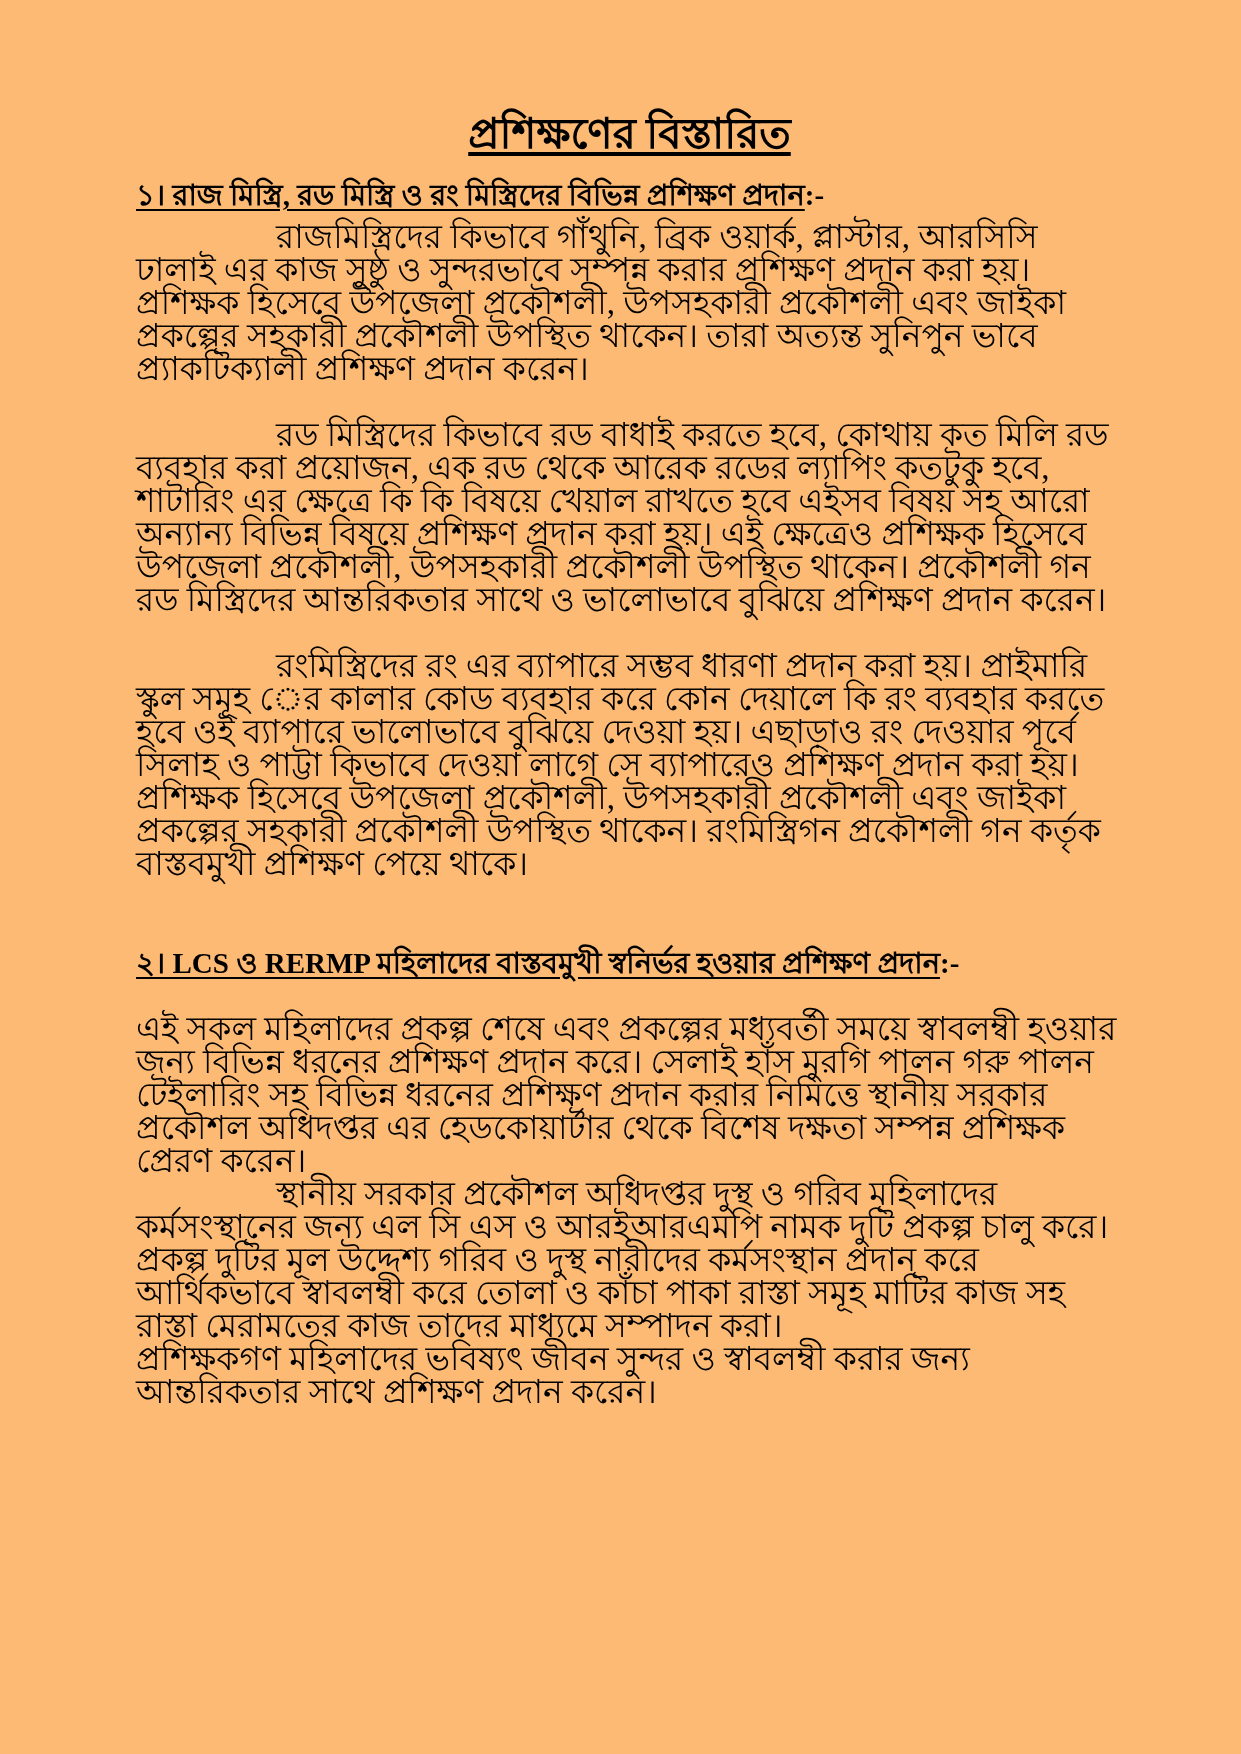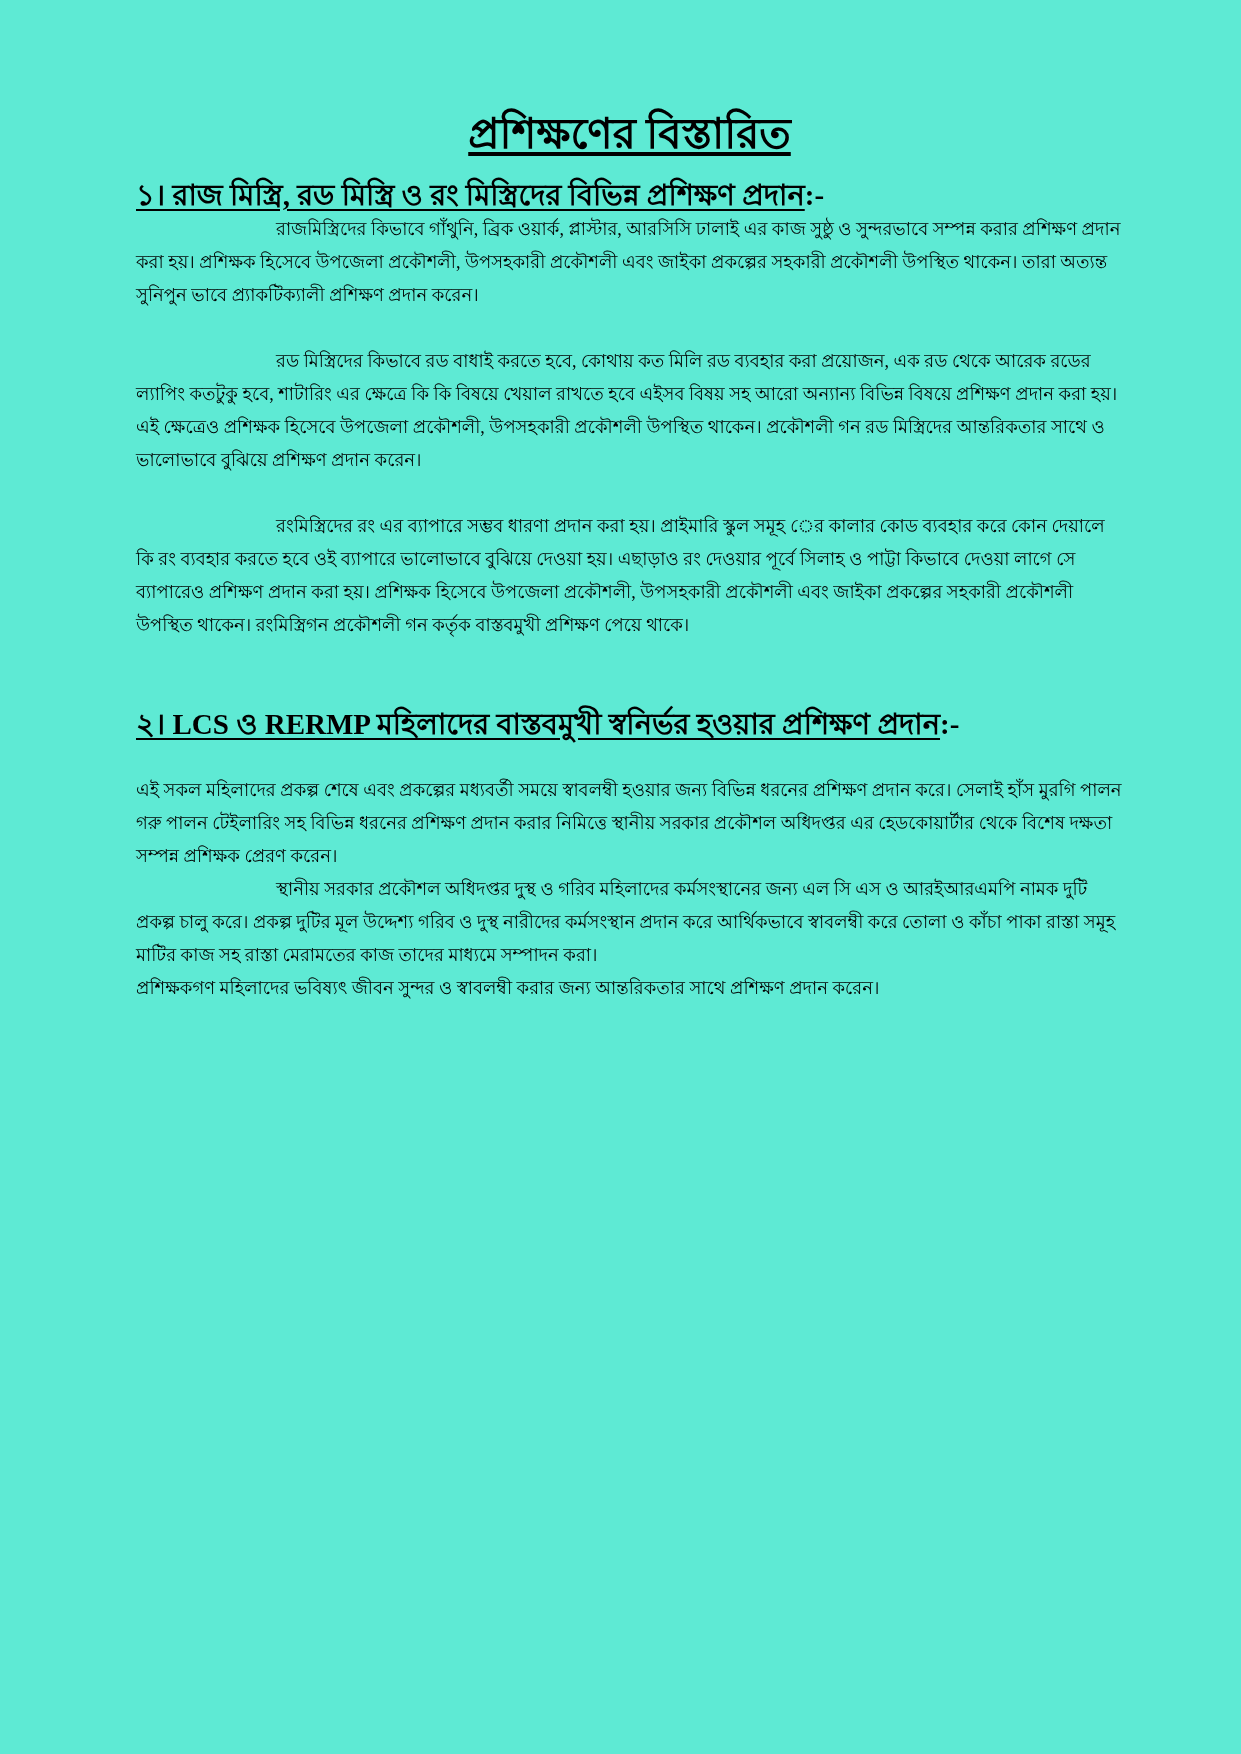--- a/index.html
+++ b/index.html
@@ -5,21 +5,21 @@
   html, body {
     margin: 0;
     padding: 0;
     background: #ffffff;
   }
   .page {
     position: relative;
     width: 1241px;
     height: 1754px;
     margin: 0 auto;
-    background: #5eead4;
+    background: #fdba74;
     box-sizing: border-box;
     padding: 108px 118px 60px 136px;
     font-family: "Liberation Serif", "DejaVu Serif", serif;
     color: #000000;
     overflow: hidden;
   }
   .doc-title {
     text-align: center;
     font-size: 42px;
     font-weight: bold;
@@ -33,24 +33,24 @@
   .section-heading {
     font-size: 29px;
     font-weight: bold;
     line-height: 1.25;
     margin: 0;
   }
   .section-heading .u {
     text-decoration: underline;
     text-underline-offset: 4px;
   }
-  .section-1 .section-heading { margin-bottom: 0; }
+  .section-1 .section-heading { margin-bottom: 8px; }
   .section-2 .section-heading { margin-top: 64px; margin-bottom: 32px; }
   .body-para {
-    font-size: 18px;
+    font-size: 33px;
     line-height: 33px;
     margin: 0;
     text-align: left;
   }
   .body-para.indent { text-indent: 140px; }
   .body-para.gap-after { margin-bottom: 33px; }
 </style>
 </head>
 <body>
 

